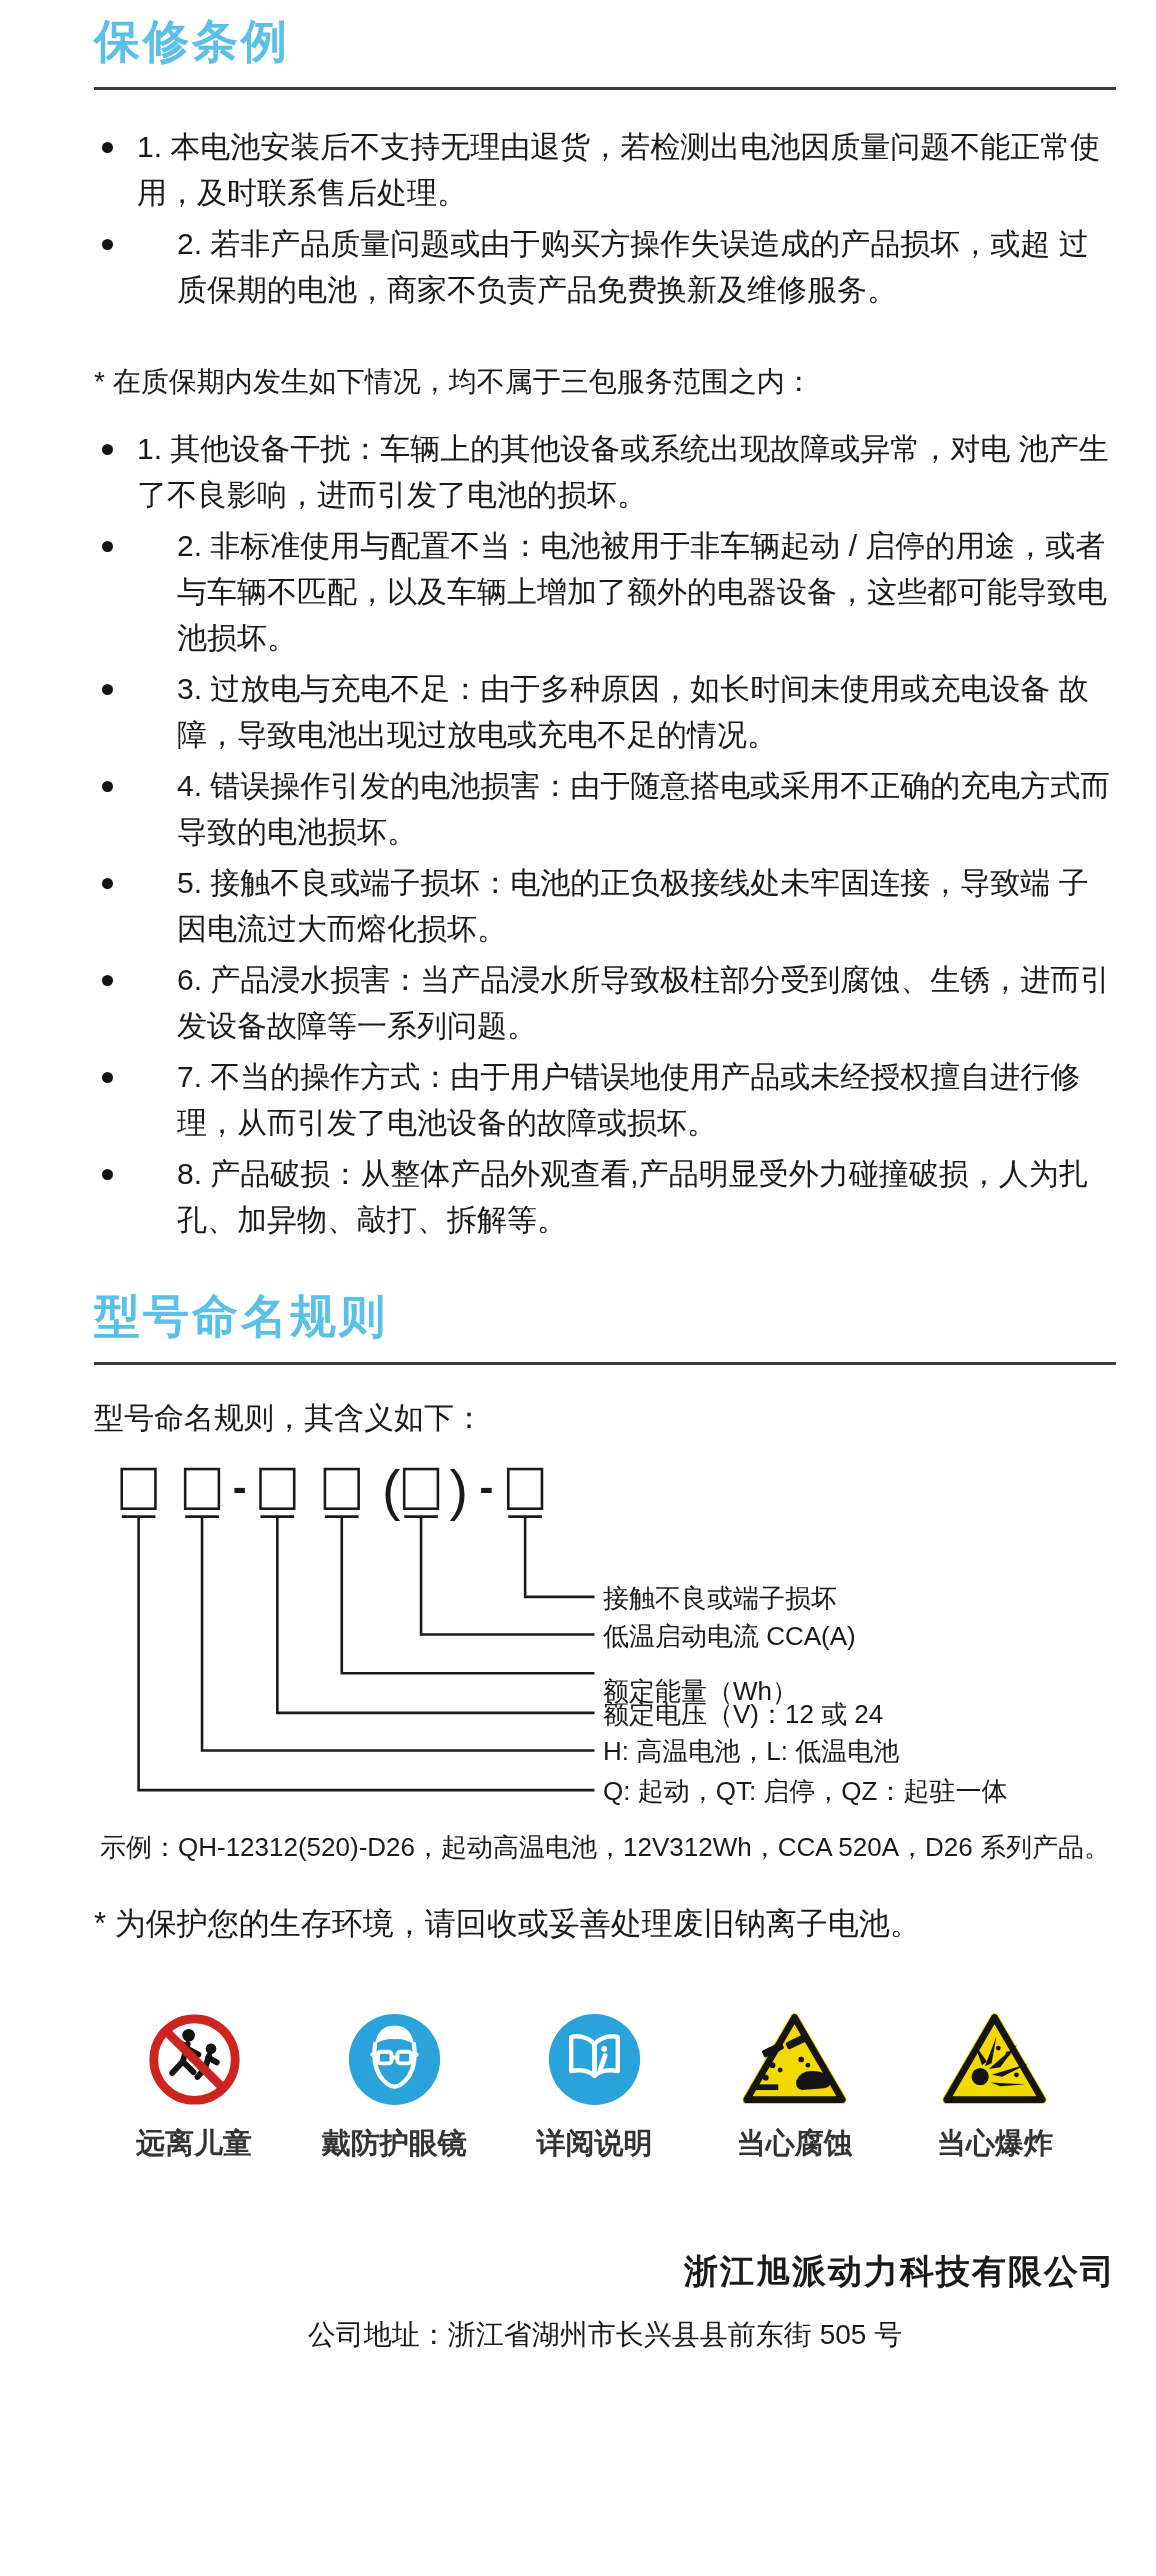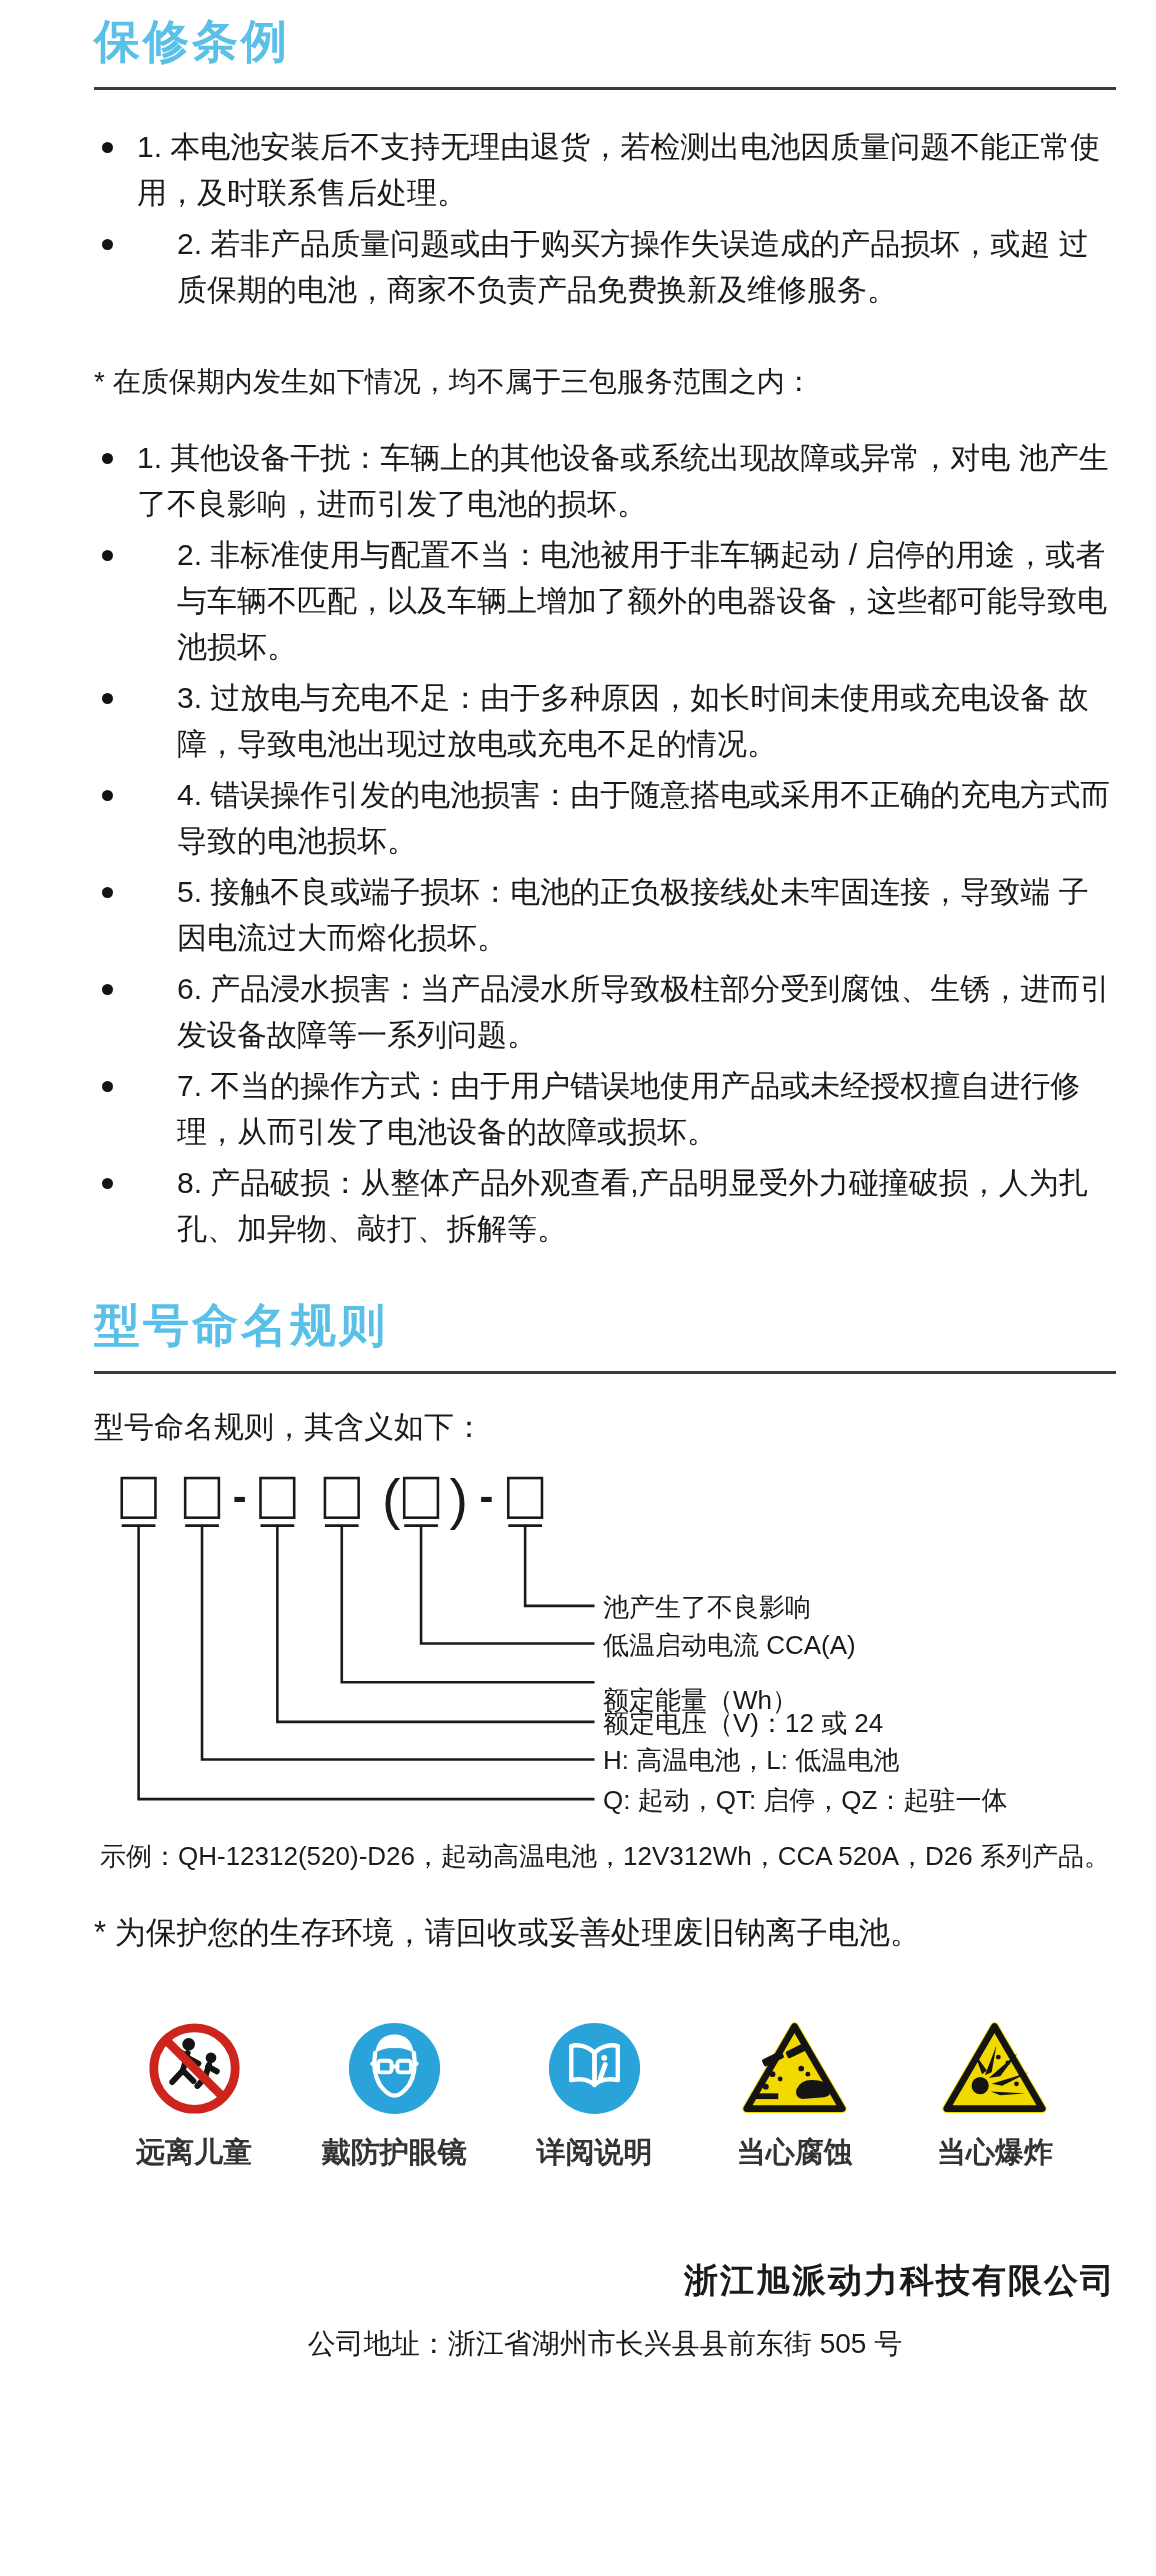--- a/index.html
+++ b/index.html
@@ -13,21 +13,21 @@
     margin:0;font-size:46px;line-height:55px;font-weight:700;
     color:#5bc0e8;letter-spacing:3px;
   }
   .rule{height:3px;background:#3b3b3b;margin-top:18px;}
   .blist{list-style:none;margin:34px 0 0 0;padding:0;}
   .blist li{display:flex;align-items:flex-start;font-size:30px;line-height:46px;}
   .blist li + li{margin-top:5px;gap:40px;}
   .dot{flex:0 0 auto;width:11px;height:11px;border-radius:50%;background:#141414;margin:18px 24px 0 8px;}
   .txt{flex:1 1 auto;}
   .note{margin:46px 0 0 0;font-size:28px;line-height:46px;}
-  .exclusions{margin-top:30px;}
+  .exclusions{margin-top:21px;}
   .naming-section .sec-title{margin-top:46px;}
   .intro{margin:30px 0 0 0;font-size:30px;line-height:46px;}
   .diagram{position:relative;margin-top:22px;width:1001px;height:357px;}
   .diagram svg{position:absolute;left:0;top:0;}
   .dlabel{
     position:absolute;left:509px;font-size:26px;line-height:28px;
     white-space:nowrap;color:#1a1a1a;
   }
   .example{margin:10px 0 0 6px;font-size:26px;line-height:34px;}
   .recycle{margin:38px 0 0 0;font-size:31px;line-height:44px;}
@@ -132,21 +132,21 @@
 
         <g fill="#1a1a1a" font-size="42" font-weight="700" text-anchor="middle" font-family="Liberation Sans, DejaVu Sans, sans-serif">
           <text x="147" y="39">-</text>
           <text x="396" y="39">-</text>
         </g>
         <g fill="#1a1a1a" font-size="56" font-weight="400" text-anchor="middle" font-family="Liberation Sans, DejaVu Sans, sans-serif">
           <text x="300" y="46">(</text>
           <text x="368" y="46">)</text>
         </g>
       </svg>
-      <span class="dlabel" style="top:121px">池产生了不良影响</span>
+      <span class="dlabel" style="top:121px">接触不良或端子损坏</span>
       <span class="dlabel" style="top:159px">低温启动电流 CCA(A)</span>
       <span class="dlabel" style="top:214px">额定能量（Wh）</span>
       <span class="dlabel" style="top:237px">额定电压（V)：12 或 24</span>
       <span class="dlabel" style="top:274px">H: 高温电池，L: 低温电池</span>
       <span class="dlabel" style="top:314px">Q: 起动，QT: 启停，QZ：起驻一体</span>
     </div>
 
     <p class="example">示例：QH-12312(520)-D26，起动高温电池，12V312Wh，CCA 520A，D26 系列产品。</p>
     <p class="recycle">* 为保护您的生存环境，请回收或妥善处理废旧钠离子电池。</p>
   </section>

